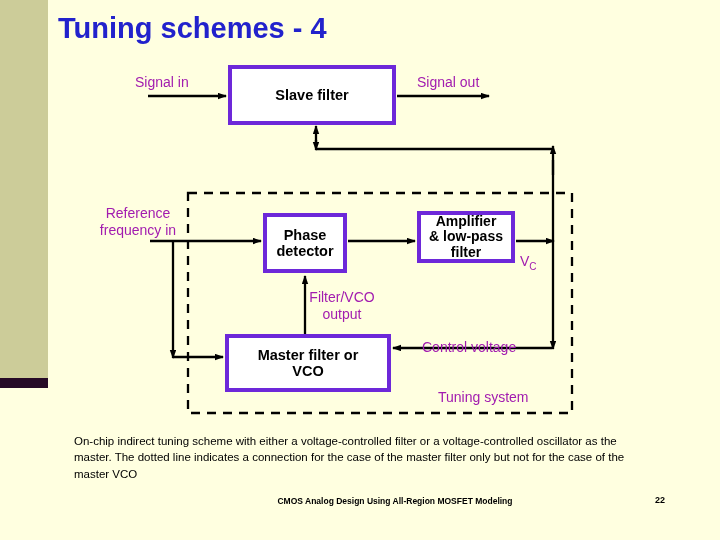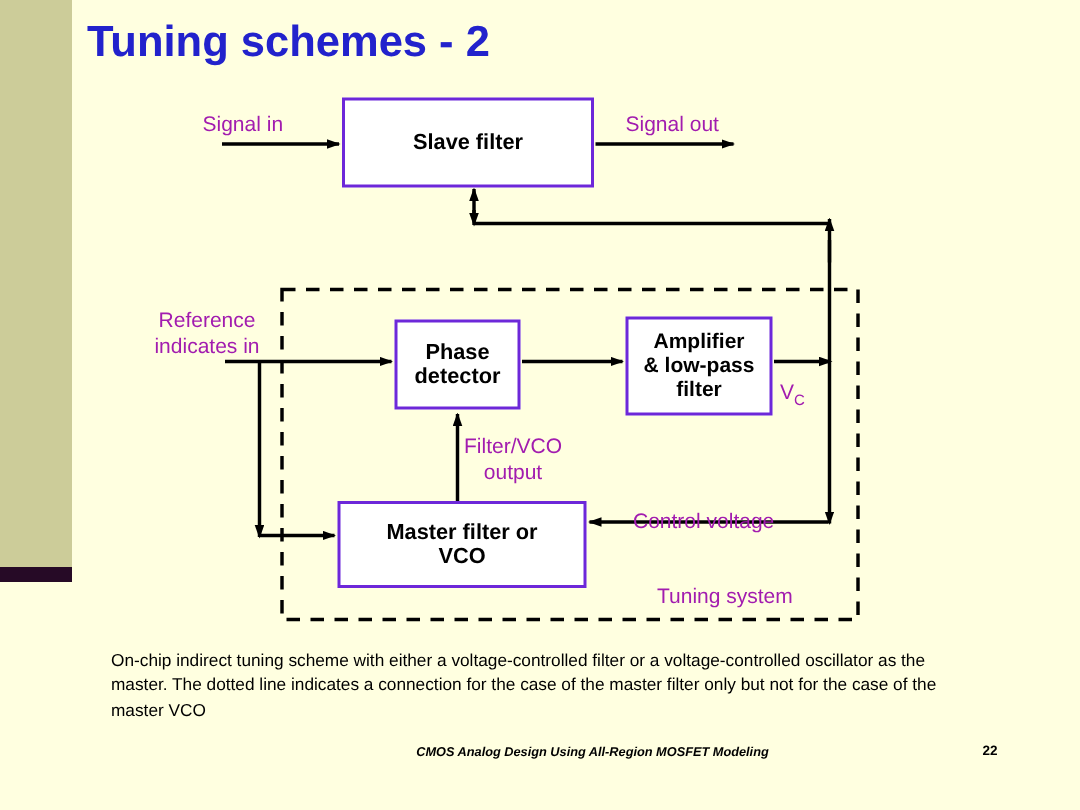--- a/index.html
+++ b/index.html
@@ -48,33 +48,33 @@
   #diagram {
     position: absolute;
     left: 0; top: 0;
     width: 720px; height: 540px;
     pointer-events: none;
   }
   
   .dbox {
     position: absolute;
     background: #FFFFFF;
-    border: 2px solid #6d28d9;
+    border: 4px solid #6d28d9;
     display: flex;
     align-items: center;
     justify-content: center;
     text-align: center;
     font-weight: bold;
     color: #000000;
     line-height: 1.12;
     box-sizing: border-box;
   }
   #box-slave   { left: 228px; top: 65px;  width: 168px; height: 60px; font-size: 14.5px; }
   #box-phase   { left: 263px; top: 213px; width: 84px;  height: 60px; font-size: 14.5px; }
-  #box-amp     { left: 417px; top: 211px; width: 98px;  height: 66px; font-size: 14px; }
+  #box-amp     { left: 417px; top: 211px; width: 98px;  height: 52px; font-size: 14px; }
   #box-master  { left: 225px; top: 334px; width: 166px; height: 58px; font-size: 14.5px; }
 
   
   .dlabel {
     position: absolute;
     color: #a21caf;
     font-size: 14px;
     line-height: 1.22;
     white-space: pre;
   }
@@ -99,39 +99,38 @@
   
   .footer-text {
     position: absolute;
     left: 200px; top: 495px;
     width: 390px;
     text-align: center;
     font-size: 8.5px;
     font-weight: bold;
     color: #000000;
     line-height: 1.45;
-    font-style: italic;
   }
   .footer-page {
     position: absolute;
     left: 655px; top: 495px;
     font-size: 9px;
     font-weight: bold;
     color: #000000;
   }
 </style>
 </head>
 <body>
 
 <div id="slide">
 
   <div class="sidebar-khaki"></div>
   <div class="sidebar-accent"></div>
 
-  <div class="slide-title">Tuning schemes - 2</div>
+  <div class="slide-title">Tuning schemes - 4</div>
 
   <svg id="diagram" viewBox="0 0 720 540" width="720" height="540" xmlns="http://www.w3.org/2000/svg">
     <defs>
       <marker id="ah" markerWidth="9" markerHeight="9" refX="8" refY="3.2" orient="auto" markerUnits="userSpaceOnUse">
         <path d="M0,0 L9,3.2 L0,6.4 z" fill="#000"></path>
       </marker>
       <marker id="ah2" markerWidth="9" markerHeight="9" refX="8" refY="3.2" orient="auto" markerUnits="userSpaceOnUse">
         <path d="M0,0 L9,3.2 L0,6.4 z" fill="#000"></path>
       </marker>
     </defs>
@@ -186,21 +185,21 @@
   <div class="dbox" id="box-master">
     <span style="white-space: pre-line;">Master filter or
 VCO</span>
   </div>
 
   <div class="dlabel" id="lbl-signal-in">Signal in</div>
 
   <div class="dlabel" id="lbl-signal-out">Signal out</div>
 
   <div class="dlabel" id="lbl-reference" style="white-space: pre-line;">Reference
-indicates in</div>
+frequency in</div>
 
   <div class="dlabel" id="lbl-vc"><span>V</span><span class="sub">C</span></div>
 
   <div class="dlabel" id="lbl-filtervco" style="white-space: pre-line;">Filter/VCO
 output</div>
 
   <div class="dlabel" id="lbl-control">Control voltage</div>
 
   <div class="dlabel" id="lbl-tuning-sys">Tuning system</div>
 

